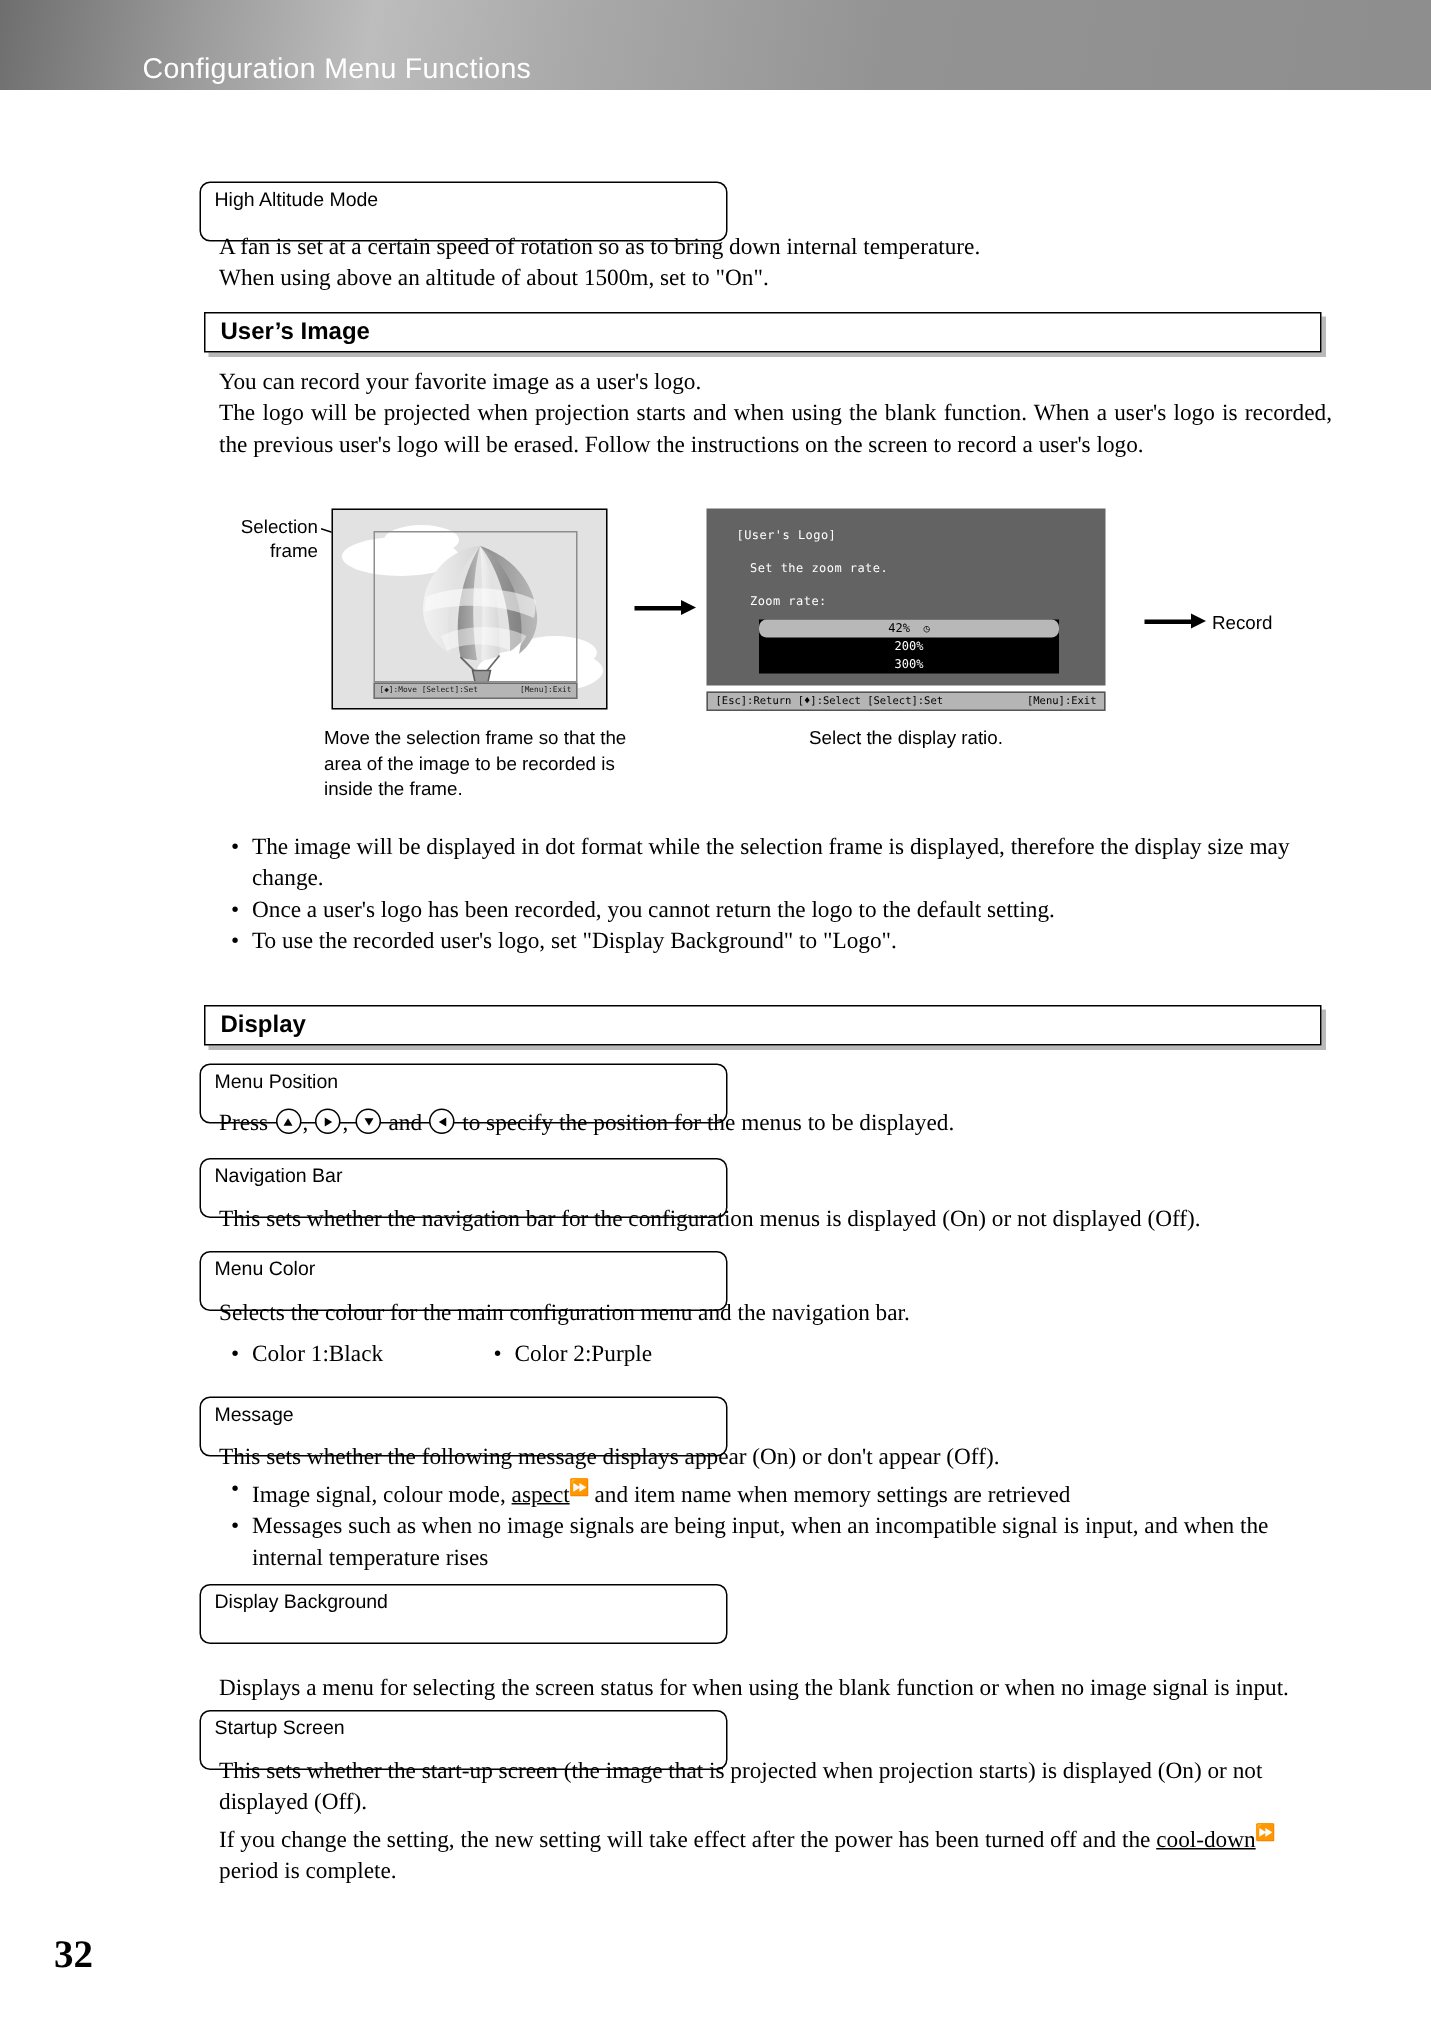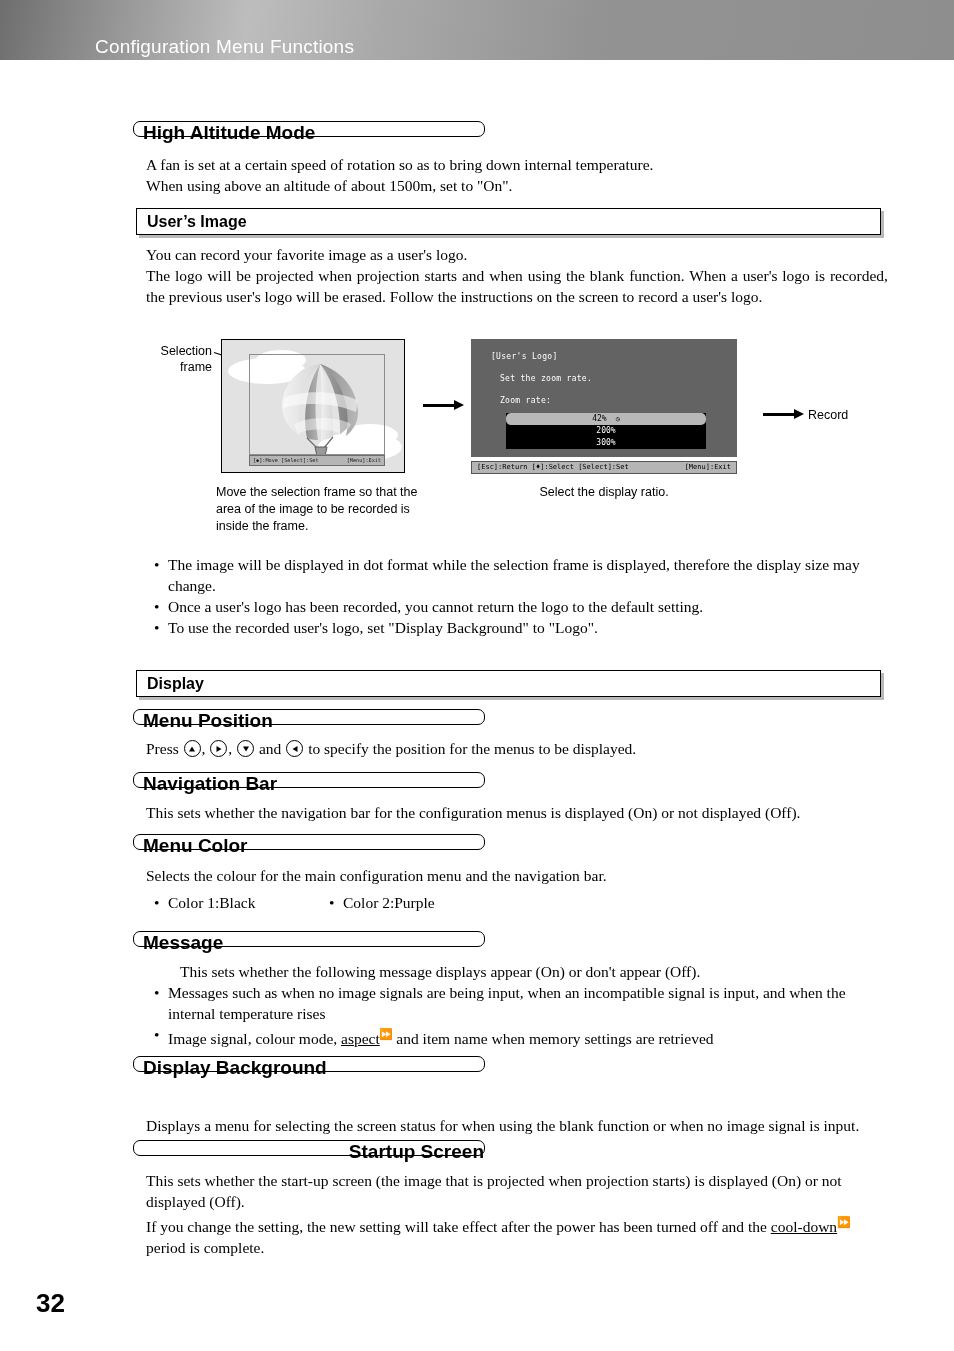--- a/index.html
+++ b/index.html
@@ -75,32 +75,31 @@
   .body-text {
     font-family: "Liberation Serif", serif;
     font-size: 15.5px;
     line-height: 21px;
     color: #000;
   }
 
   
   .subhead-box {
     position: absolute;
-    height: 16px;
+    height: 40px;
     border: 1.5px solid #000;
     border-radius: 7px;
     background: #fff;
     box-sizing: border-box;
     padding-left: 9px;
     font-family: "Liberation Sans", sans-serif;
-    font-size: 19px;
+    font-size: 13px;
     line-height: 22px;
     color: #000;
     white-space: nowrap;
-    font-weight: bold;
   }
 
   
   .section-bar {
     position: absolute;
     height: 27px;
     box-sizing: border-box;
     border: 1px solid #000;
     background: #ffffff;
     padding-left: 10px;
@@ -281,21 +280,21 @@
   .leader {
     position: absolute;
     background: #000;
     height: 1.4px;
     transform-origin: left center;
   }
 
   .page-number {
     position: absolute;
     left: 36px; top: 1288px;
-    font-family: Liberation Sans, sans-serif;
+    font-family: Liberation Serif, serif;
     font-weight: bold;
     font-size: 26px;
     color: #000;
   }
 </style>
 </head>
 <body>
 
 <div class="page-header">
   <div class="header-title">Configuration Menu Functions</div>
@@ -427,34 +426,34 @@
 </div>
 <div class="abs body-text" style="left:146px; top:865px; width:742px;">Selects the colour for the main configuration menu and the navigation bar.</div>
 <ul class="bullets abs" style="left:152px; top:892px; width:500px;">
   <li style="display:inline-block; width:155px;">Color 1:Black</li>
   <li style="display:inline-block;">Color 2:Purple</li>
 </ul>
 
 <div class="subhead-box" style="left:133px; top:931px; width:352px;">
   <span>Message</span>
 </div>
-<div class="abs body-text" style="left:146px; top:961px; width:742px;margin-left:34px;">This sets whether the following message displays appear (On) or don't appear (Off).</div>
+<div class="abs body-text" style="left:146px; top:961px; width:742px;">This sets whether the following message displays appear (On) or don't appear (Off).</div>
 <ul class="bullets abs" style="left:152px; top:982px; width:738px;">
-  <li>Messages such as when no image signals are being input, when an incompatible signal is input, and when the internal temperature rises</li>
   <li>
     <span>Image signal, colour mode, </span><a class="jlink" style="color:#000; text-decoration:underline;">aspect</a><span class="jarrow">⏩</span><span> and item name when memory settings are retrieved</span>
   </li>
+  <li>Messages such as when no image signals are being input, when an incompatible signal is input, and when the internal temperature rises</li>
 </ul>
 
 <div class="subhead-box" style="left:133px; top:1056px; width:352px;">
   <span>Display Background</span>
 </div>
 <div class="abs body-text" style="left:146px; top:1087px; width:742px; text-align:justify;margin-top:28px;">Displays a menu for selecting the screen status for when using the blank function or when no image signal is input.</div>
 
-<div class="subhead-box" style="left:133px; top:1140px; width:352px;text-align:right;">
+<div class="subhead-box" style="left:133px; top:1140px; width:352px;">
   <span>Startup Screen</span>
 </div>
 <div class="abs body-text" style="left:146px; top:1170px; width:742px;">This sets whether the start-up screen (the image that is projected when projection starts) is displayed (On) or not displayed (Off).</div>
 <div class="abs body-text" style="left:146px; top:1212px; width:742px;">
   <span>If you change the setting, the new setting will take effect after the power has been turned off and the </span><a class="jlink" style="color:#000; text-decoration:underline;">cool-down</a><span class="jarrow">⏩</span><span> period is complete.</span>
 </div>
 
 <div class="page-number">32</div>
 
 </body></html>

